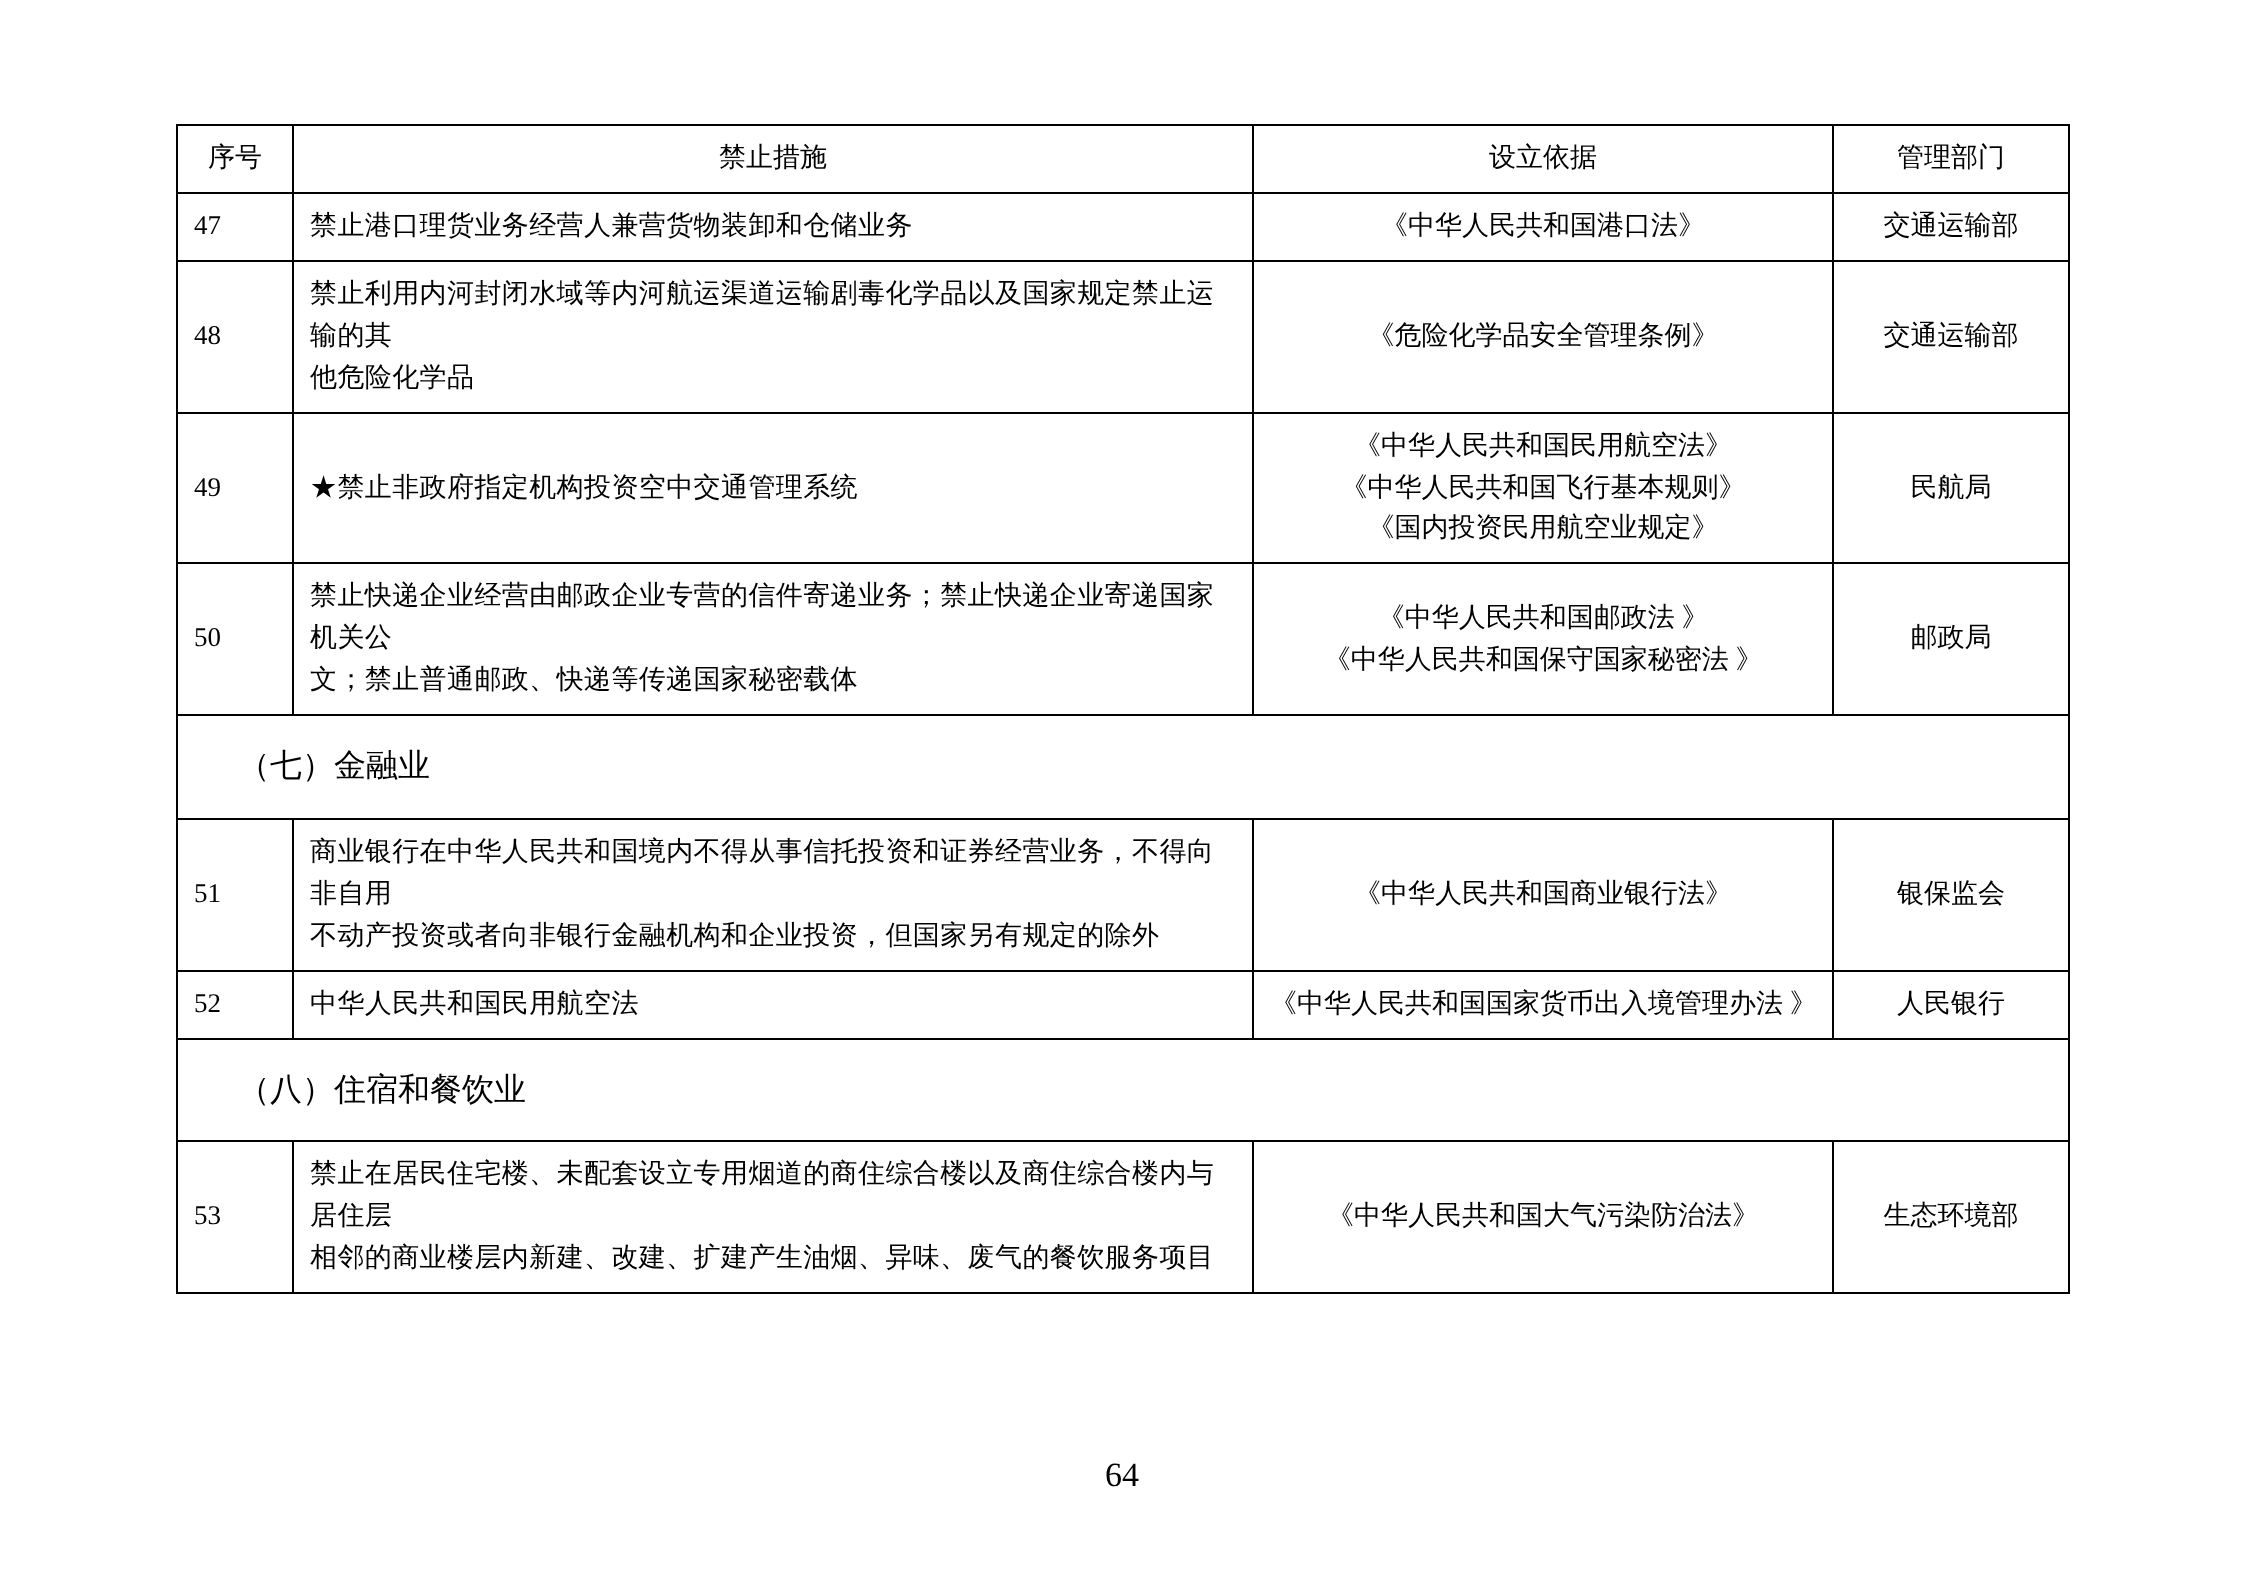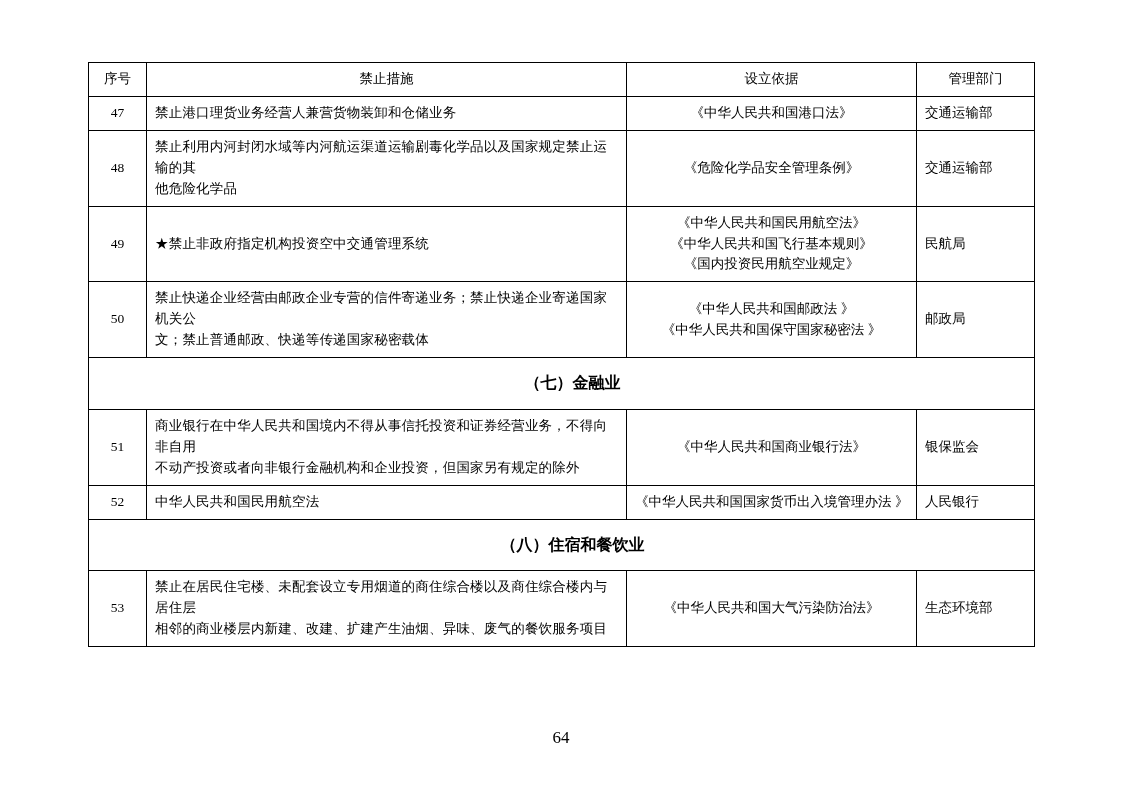--- a/index.html
+++ b/index.html
@@ -42,40 +42,40 @@
   col.c-dept { width: 118px; }
 
   thead td {
     text-align: center;
     font-size: 16px;
     font-weight: bold;
     padding-top: 9px;
     padding-bottom: 9px;
   }
   td.seq {
-    text-align: center;
+    text-align: left;
     font-size: 13.5px;
   }
   td.measure {
     text-align: left;
     letter-spacing: 0.2px;
     margin-left: 40px;
   }
   td.basis {
     text-align: center;
     padding-left: 10px;
   }
   td.dept {
+    text-align: center;
+    padding-left: 12px;
+  }
+  tr.section td {
     text-align: left;
-    padding-left: 12px;
-  }
-  tr.section td {
-    text-align: center;
     font-size: 16px;
-    font-weight: bold;
+    font-weight: normal;
     padding: 13px 8px 13px 30px;
     font-family: "DejaVu Sans", "Liberation Sans", sans-serif;
   }
   .basis-line { display: block; white-space: nowrap; }
   .measure-line { display: block; }
   .star { font-size: 13.5px; }
   .page-number {
     position: absolute;
     left: 0;
     right: 0;

